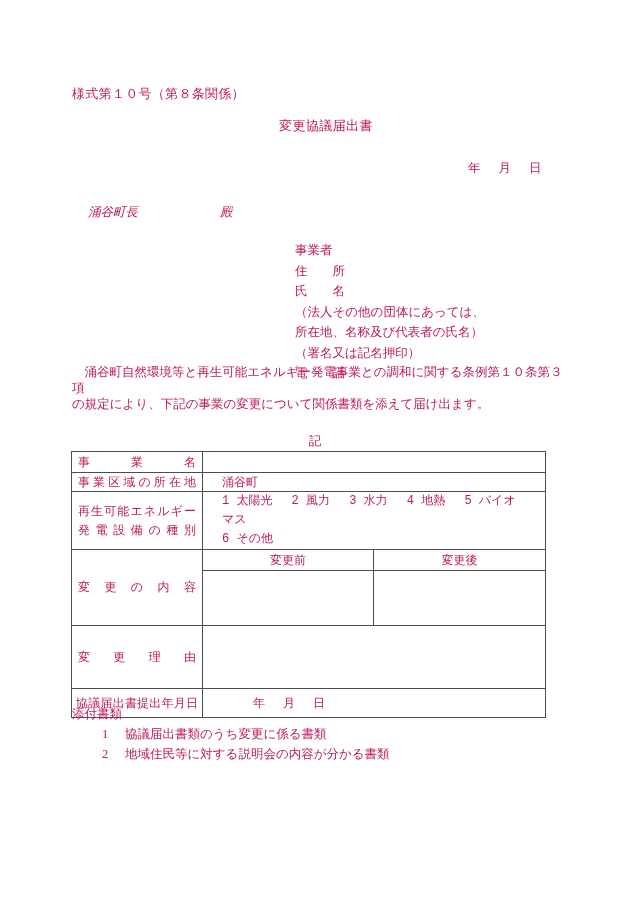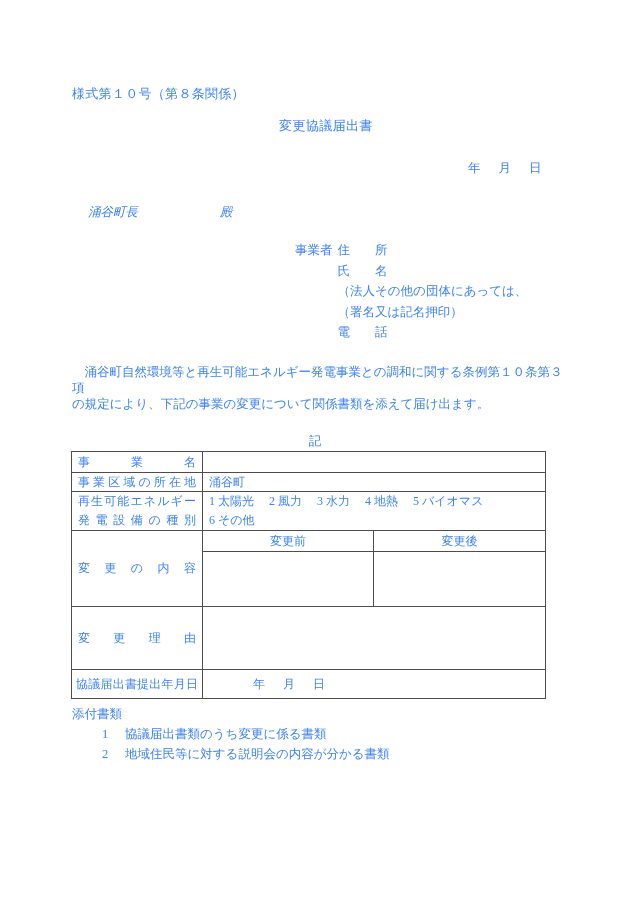--- a/index.html
+++ b/index.html
@@ -3,35 +3,35 @@
 <meta charset="utf-8">
 <style>
   * { margin: 0; padding: 0; box-sizing: border-box; }
   html, body { background: #ffffff; }
   .page {
     position: relative;
     width: 630px;
     height: 895px;
     background: #ffffff;
     font-family: "Liberation Serif", "DejaVu Serif", serif;
-    color: #3b82f6;
+    color: #be185d;
     font-size: 12.5px;
     overflow: hidden;
   }
   .abs { position: absolute; }
 
   .form-number { left: 72px; top: 85px; font-size: 13px; letter-spacing: 0.3px; }
   .doc-title  { left: 0; right: 0; top: 117px; text-align: center; font-size: 13px; letter-spacing: 0.4px; padding-left: 22px; }
 
   .date-line { left: 468px; top: 160px; display: flex; gap: 18px; font-size: 12.5px; }
 
   .addressee { left: 88px; top: 204px; font-style: italic; }
   .addressee .honorific { margin-left: 82px; }
 
-  .applicant { left: 295px; top: 240px; display: flex; align-items: flex-start; }
+  .applicant { left: 295px; top: 240px; display: flex; align-items: flex-start; flex-direction: column; }
   .applicant .ap-label { margin-right: 5px; line-height: 20.5px; }
   .applicant .ap-lines div { line-height: 20.5px; }
 
   .body-par { left: 72px; top: 364px; width: 492px; line-height: 16px; font-family: Liberation Serif, serif; }
 
   .record-marker { left: 0; right: 0; top: 433px; text-align: center; }
 
   table.biz {
     position: absolute;
     left: 71px; top: 451px;
@@ -46,21 +46,21 @@
     font-weight: normal;
     margin-top: 13px;
   }
   td.lab {
     text-align: justify;
     text-align-last: justify;
     text-justify: inter-character;
     padding: 0 6px;
   }
   td.lab.tight { padding: 0 4px; white-space: nowrap; }
-  td.val { padding: 0 6px; }
+  td.val { padding: 0 19px; font-family: Liberation Mono, monospace; }
   td.val .vline { line-height: 19px; }
   td.lab .lline { line-height: 19px; }
   th.hdr { }
   tr.r1 { height: 21px; }
   tr.r2 { height: 19px; }
   tr.r3 { height: 39px; }
   tr.r4 { height: 21px; }
   tr.r5 { height: 55px; }
   tr.r6 { height: 63px; }
   tr.r7 { height: 29px; }
@@ -90,20 +90,21 @@
   <div class="abs addressee">
     <span>涌谷町長</span><span class="honorific">殿</span>
   </div>
 
   <div class="abs applicant">
     <span class="ap-label">事業者</span>
     <div class="ap-lines">
       <div>住　　所</div>
       <div>氏　　名</div>
       <div>（法人その他の団体にあっては、</div>
+      <div>所在地、名称及び代表者の氏名）</div>
       <div>（署名又は記名押印）</div>
       <div>電　　話</div>
     </div>
   </div>
 
   <div class="abs body-par">
     <div>　涌谷町自然環境等と再生可能エネルギー発電事業との調和に関する条例第１０条第３項</div>
     <div>の規定により、下記の事業の変更について関係書類を添えて届け出ます。</div>
   </div>
 

